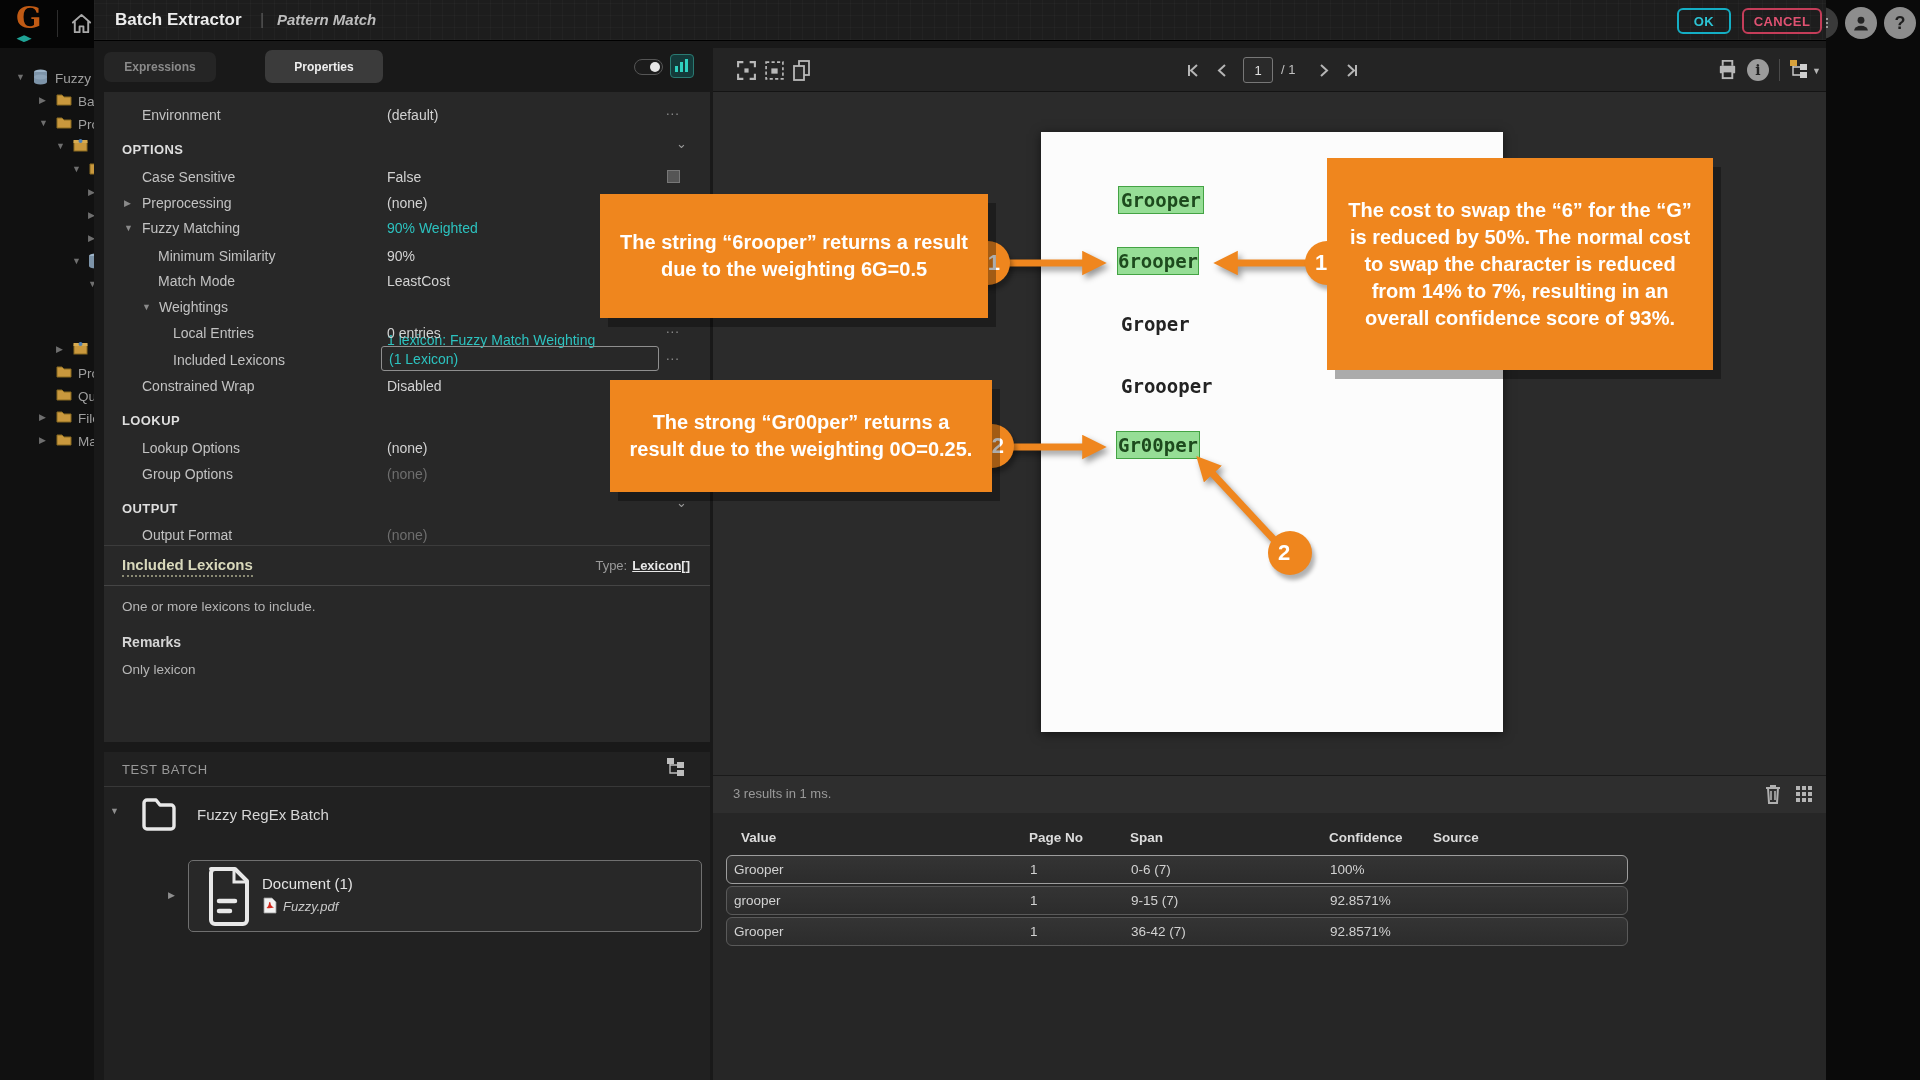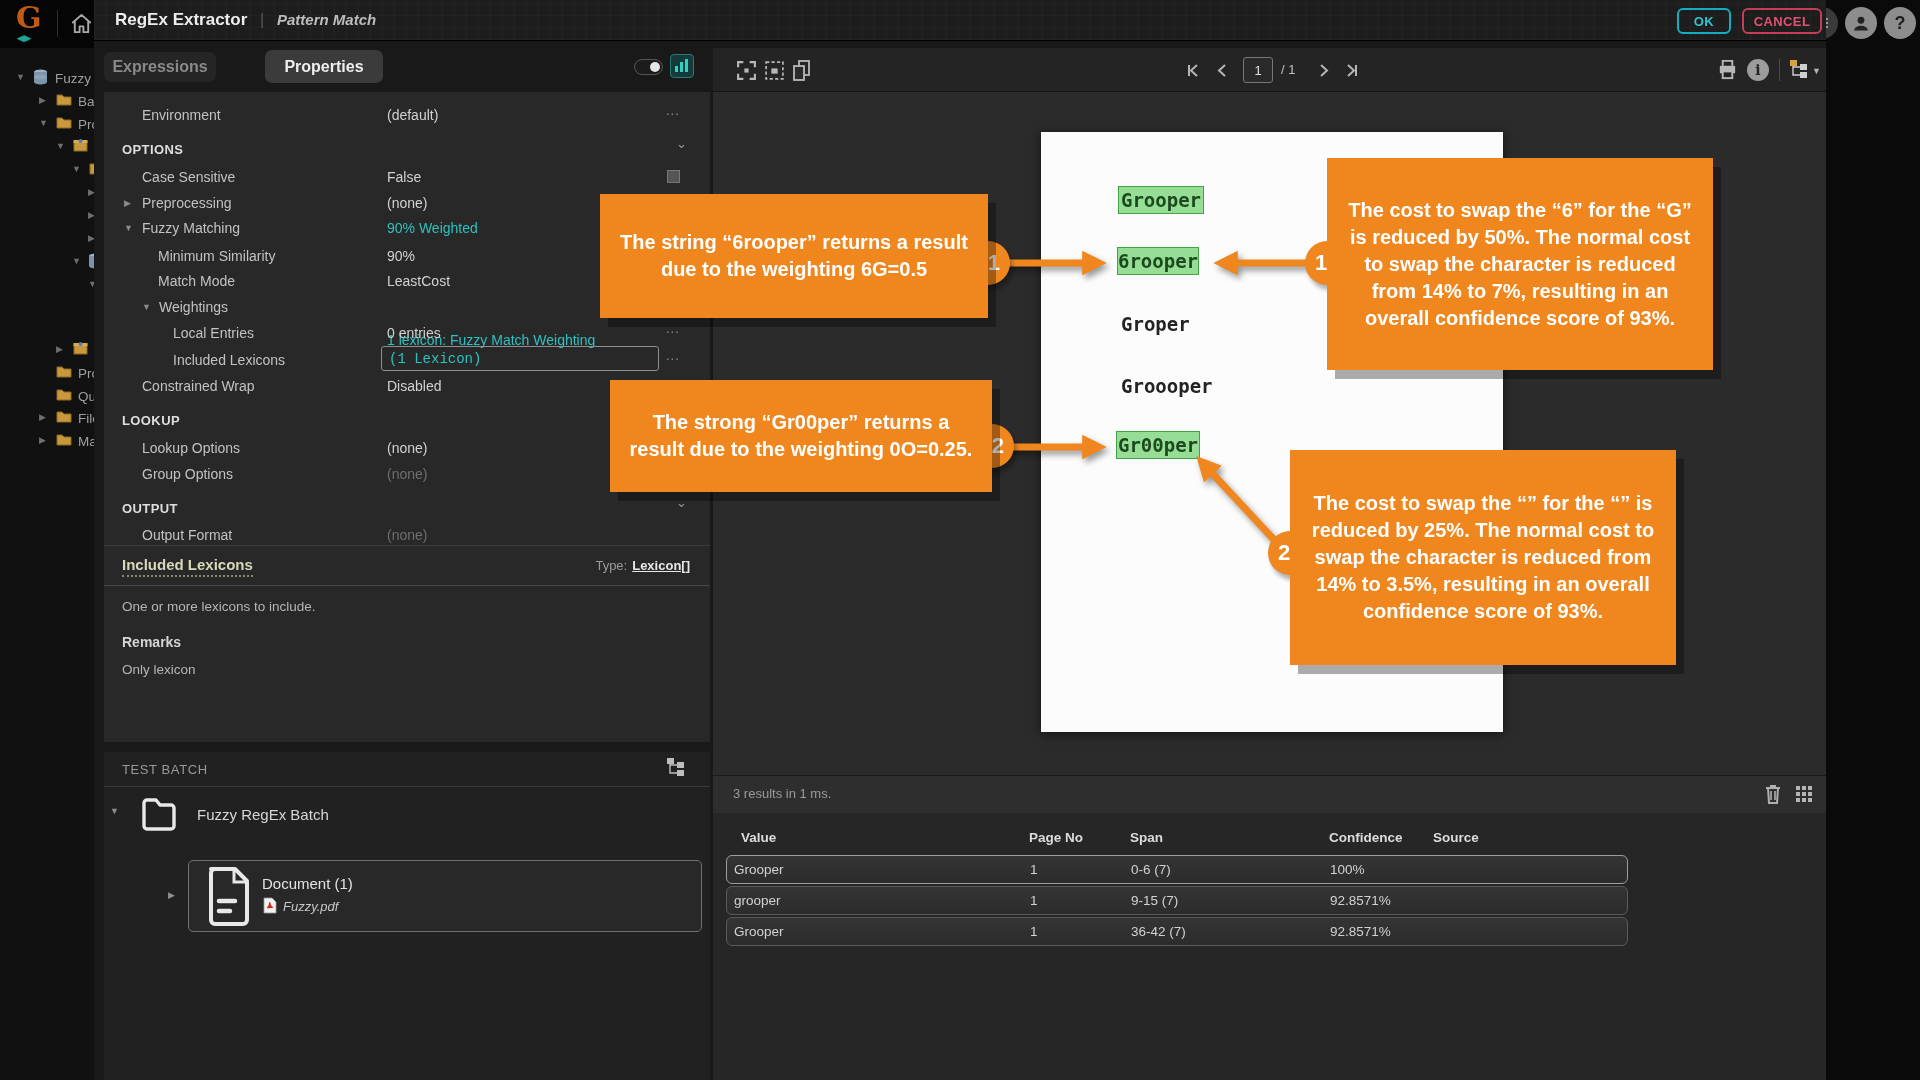--- a/index.html
+++ b/index.html
@@ -24,34 +24,34 @@
   .dlg-title{font-size:17px;font-weight:bold;color:#ededed;line-height:40px;}
   .dlg-sep{color:#5a5a5a;font-size:16px;line-height:40px;}
   .dlg-subtitle{font-size:15px;font-style:italic;font-weight:bold;color:#bdbdbd;line-height:40px;}
   .btn{box-sizing:border-box;border-radius:6px;background:transparent;font-weight:bold;font-size:13px;
        display:flex;align-items:center;justify-content:center;letter-spacing:.4px;cursor:pointer;}
   .btn-ok{border:2px solid #14aec4;color:#2cc4d4;}
   .btn-cancel{border:2px solid #c43d59;color:#e05272;}
   .dlg-body{left:94px;top:40px;width:1732px;height:1040px;background:#191919;}
   
   .tab{box-sizing:border-box;border-radius:7px;display:flex;align-items:center;justify-content:center;
-       font-weight:bold;font-size:16px;cursor:pointer;}
+       font-weight:bold;font-size:12px;cursor:pointer;}
   .tab-inactive{background:#252525;color:#8a8a8a;}
   .tab-active{background:#3b3b3b;color:#eeeeee;margin-left:41px;}
   
   .props-panel{left:104px;top:92px;width:606px;height:650px;background:#282828;}
   .prow-label{font-size:14px;color:#c2c2c2;line-height:18px;}
   .prow-value{font-size:14px;color:#d2d2d2;line-height:18px;}
   .prow-value.teal{color:#2cc2bf;}
   .prow-value.dim{color:#6e6e6e;}
   .psection{font-size:13px;font-weight:bold;color:#dedede;letter-spacing:.4px;line-height:18px;}
   .pexp{font-size:9px;color:#8a8a8a;line-height:12px;}
   .pdots{font-size:13px;color:#8f8f8f;letter-spacing:1px;line-height:14px;}
   .pchev{font-size:13px;color:#9a9a9a;line-height:12px;}
-  .val-box{box-sizing:border-box;border:1px solid #8f8f8f;border-radius:3px;height:25px;display:flex;align-items:center;padding-left:7px;font-family:Liberation Mono, monospace;}
+  .val-box{box-sizing:border-box;border:1px solid #8f8f8f;border-radius:3px;height:25px;display:flex;align-items:center;padding-left:7px;}
   .help-heading{font-size:15px;font-weight:bold;color:#d8d8bb;border-bottom:2px dotted #8a8a74;padding-bottom:2px;}
   .help-type{font-size:13px;color:#9a9a9a;}
   .help-type-val{font-size:13px;color:#e8e8e8;text-decoration:underline;font-weight:bold;}
   .help-text{font-size:13.5px;color:#b5b5b5;}
   .help-remarks{font-size:14px;font-weight:bold;color:#d5d5d5;}
   
   .tb-panel{left:104px;top:752px;width:606px;height:328px;background:#212121;}
   .tb-header{font-size:13px;color:#999999;letter-spacing:.6px;}
   .tb-folder-label{font-size:15px;color:#d6d6d6;}
   .tb-card{box-sizing:border-box;border:1px solid #707070;border-radius:5px;background:#282828;}
@@ -204,21 +204,21 @@
   <div class="abs tree-arrow" style="left:39px;top:435px;">▶</div>
   <div class="abs" style="left:56px;top:433px;">
     <svg width="16" height="13" viewBox="0 0 16 13">
         <path d="M1 2 h5 l2 2 h7 v8 H1 Z" fill="#c9983d" stroke="#8a6a20" stroke-width="1"></path>
       </svg>
   </div>
   <div class="abs tree-label" style="left:78px;top:434px;">Ma</div>
 
   <div class="abs dlg-body"></div>
   <div class="abs dlg-topbar"></div>
-  <div class="abs dlg-title" style="left:115px;top:0;">RegEx Extractor</div>
+  <div class="abs dlg-title" style="left:115px;top:0;">Batch Extractor</div>
   <div class="abs dlg-sep" style="left:260px;top:0;">|</div>
   <div class="abs dlg-subtitle" style="left:277px;top:0;">Pattern Match</div>
   <div class="abs btn btn-ok" style="left:1677px;top:8px;width:54px;height:26px;">OK</div>
   <div class="abs btn btn-cancel" style="left:1742px;top:8px;width:80px;height:26px;">CANCEL</div>
 
   <div class="abs tab tab-inactive" style="left:104px;top:52px;width:112px;height:30px;">Expressions</div>
   <div class="abs tab tab-active" style="left:224px;top:50px;width:118px;height:33px;">Properties</div>
   <div class="abs" style="left:634px;top:59px;width:27px;height:14px;border-radius:8px;background:#1c1c1c;border:1px solid #555;">
     <div style="position:absolute;right:2px;top:2px;width:10px;height:10px;border-radius:50%;background:#e6e6e6;"></div>
   </div>
@@ -428,21 +428,20 @@
   <div class="abs badge badge-right" style="left:966px;top:241px;">1</div>
   <div class="abs callout" style="left:600px;top:194px;width:388px;height:124px;">The string “6rooper” returns a result due to the weighting 6G=0.5</div>
 
   <div class="abs badge badge-left" style="left:1305px;top:241px;">1</div>
   <div class="abs callout" style="left:1327px;top:158px;width:386px;height:212px;">The cost to swap the “6” for the “G” is reduced by 50%. The normal cost to swap the character is reduced from 14% to 7%, resulting in an overall confidence score of 93%.</div>
 
   <div class="abs badge badge-right" style="left:970px;top:424px;">2</div>
   <div class="abs callout" style="left:610px;top:380px;width:382px;height:112px;">The strong “Gr00per” returns a result due to the weighting 0O=0.25.</div>
 
   <div class="abs badge badge-left" style="left:1268px;top:531px;">2</div>
-  <div class="abs callout" style="left:1290px;top:450px;width:386px;height:215px;">The cost to swap the “” for the “” is reduced by 25%. The normal cost to swap the character is reduced from 14% to 3.5%, resulting in an overall confidence score of 93%.</div>
 
   <div class="abs res-bar"></div>
   <div class="abs res-summary" style="left:733px;top:775px;">3 results in 1 ms.</div>
   <div class="abs icon-btn" style="left:1763px;top:783px;">
     <svg width="20" height="22" viewBox="0 0 20 22">
         <path d="M3 5 H17 M8 5 V3 H12 V5" stroke="#b0b0b0" stroke-width="2" fill="none"></path>
         <path d="M5 5 L6 20 H14 L15 5" stroke="#b0b0b0" stroke-width="2" fill="none"></path>
         <path d="M8 8 V17 M12 8 V17" stroke="#b0b0b0" stroke-width="1.6"></path>
       </svg>
   </div>

